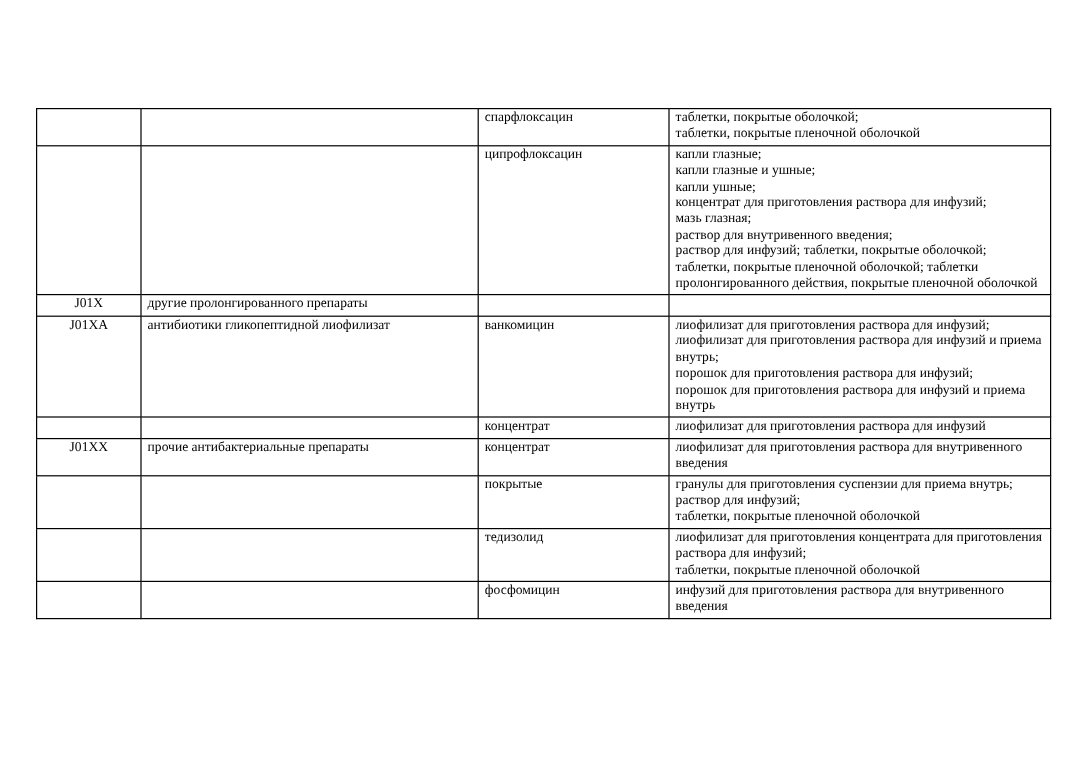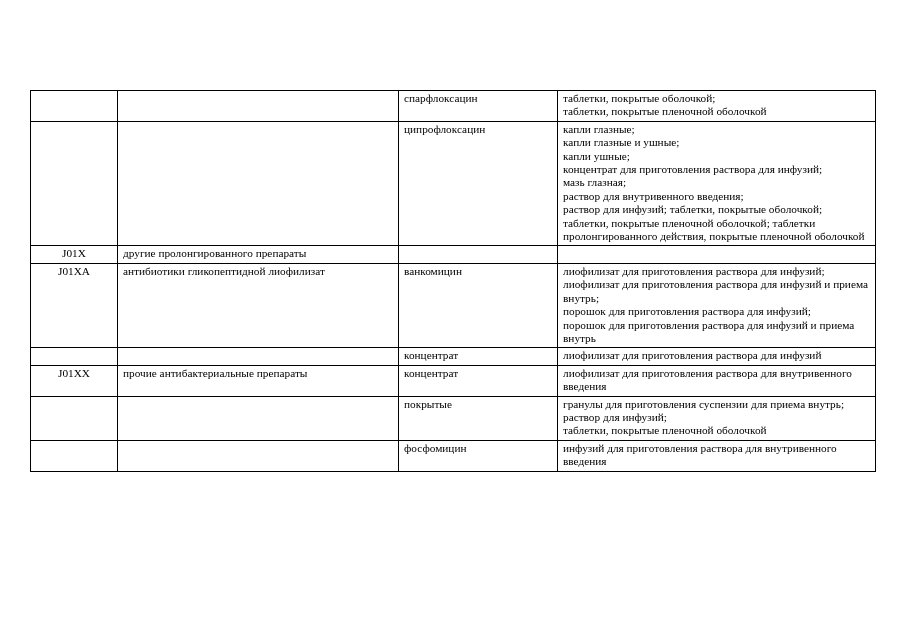--- a/index.html
+++ b/index.html
@@ -107,18 +107,25 @@
     <td class="code-col"></td>
     <td class="category-col"></td>
     <td class="drug-col">покрытые</td>
     <td class="forms-col">гранулы для приготовления суспензии для приема внутрь;
 раствор для инфузий;
 таблетки, покрытые пленочной оболочкой</td>
   </tr>
         <tr>
     <td class="code-col"></td>
     <td class="category-col"></td>
+    <td class="drug-col">тедизолид</td>
+    <td class="forms-col">лиофилизат для приготовления концентрата для приготовления раствора для инфузий;
+таблетки, покрытые пленочной оболочкой</td>
+  </tr>
+        <tr>
+    <td class="code-col"></td>
+    <td class="category-col"></td>
     <td class="drug-col">фосфомицин</td>
     <td class="forms-col">инфузий для приготовления раствора для внутривенного введения</td>
   </tr>
       </tbody>
   </table>
 </div>
 
 </body></html>

